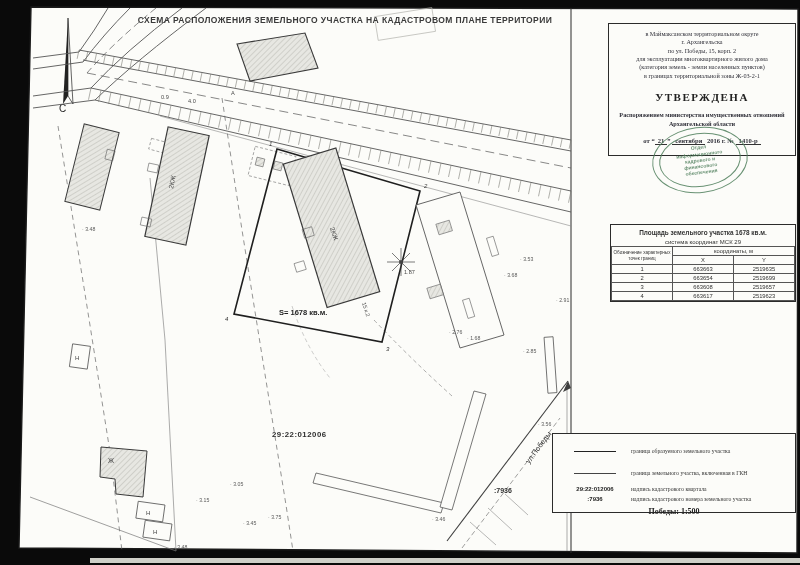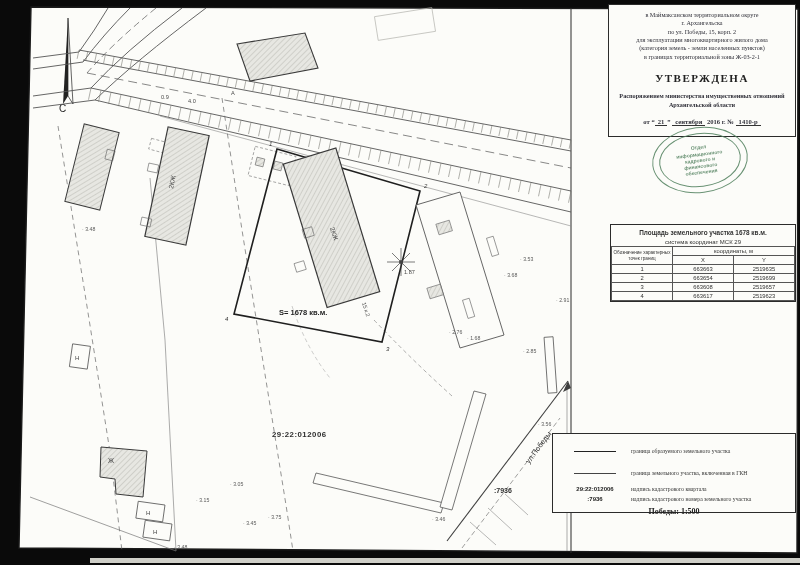--- a/index.html
+++ b/index.html
@@ -3,21 +3,21 @@
 <meta charset="utf-8">
 <style>
   html,body{margin:0;padding:0;background:#0a0a0a;width:800px;height:565px;overflow:hidden;}
   #page{position:absolute;left:0;top:0;width:800px;height:565px;font-family:"Liberation Sans",sans-serif;color:#222;}
   svg{position:absolute;left:0;top:0;}
   .box{position:absolute;background:#fcfcf9;border:1px solid #2b2b2b;box-sizing:border-box;}
   
   #map-title{position:absolute;left:90px;top:15px;width:510px;text-align:center;
     font-size:8.5px;font-weight:bold;letter-spacing:.4px;color:#3a3a3a;}
   
-  #approval{left:608px;top:4px;width:188px;height:133px;padding-top:6px;
+  #approval{left:608px;top:23px;width:188px;height:133px;padding-top:6px;
     font-family:"Liberation Serif",serif;text-align:center;color:#31313a;}
   #approval .loc{font-size:6.2px;line-height:1.35;}
   #approval .approved{margin-top:11px;font-size:11px;font-weight:bold;letter-spacing:1.5px;color:#222;}
   #approval .order{margin-top:8px;font-size:6.2px;font-weight:bold;line-height:1.35;}
   #approval .dateline{margin-top:9px;font-size:6.6px;font-weight:bold;}
   #approval .dateline u{text-decoration:none;border-bottom:.8px solid #333;padding:0 3px;}
   
   #stamp{position:absolute;left:652px;top:127px;width:94px;height:64px;border:1.4px solid #4f7f5c;
     border-radius:50%;transform:rotate(-7deg);opacity:.85;background:transparent;}
   #stamp .inner{position:absolute;left:6px;top:5px;right:6px;bottom:5px;border:.8px solid #4f7f5c;
@@ -316,20 +316,21 @@
         <text x="523" y="353" class="elev">· 2.85</text>
       </g>
   <g id="rlabels">
         <text x="161" y="99" class="rl">0.9</text>
         <text x="188" y="103" class="rl">4.0</text>
         <text x="231" y="95" class="rl">А</text>
         <text x="404" y="274" class="rl">1.87</text>
       </g>
 </svg>
 
+<div id="map-title">СХЕМА РАСПОЛОЖЕНИЯ ЗЕМЕЛЬНОГО УЧАСТКА НА КАДАСТРОВОМ ПЛАНЕ ТЕРРИТОРИИ</div>
 
 <div id="approval" class="box">
   <div class="loc">в Маймаксанском территориальном округе</div>
   <div class="loc">г. Архангельска</div>
   <div class="loc">по ул. Победы, 15, корп. 2</div>
   <div class="loc">для эксплуатации многоквартирного жилого дома</div>
   <div class="loc">(категория земель - земли населенных пунктов)</div>
   <div class="loc">в границах территориальной зоны Ж-03-2-1</div>
   <div class="approved">УТВЕРЖДЕНА</div>
   <div class="order">

